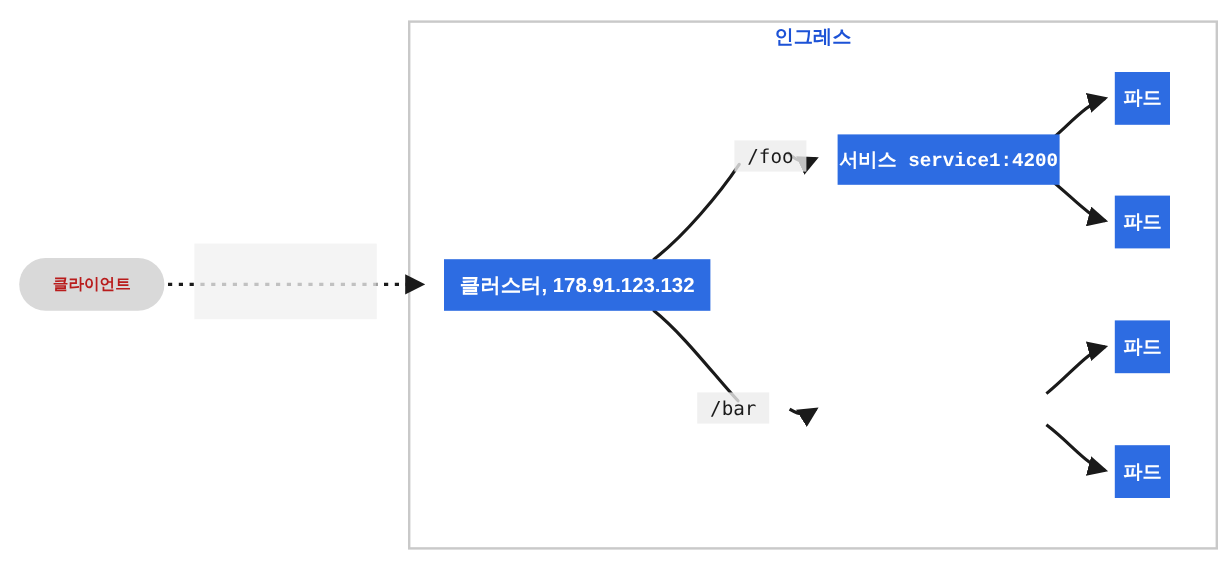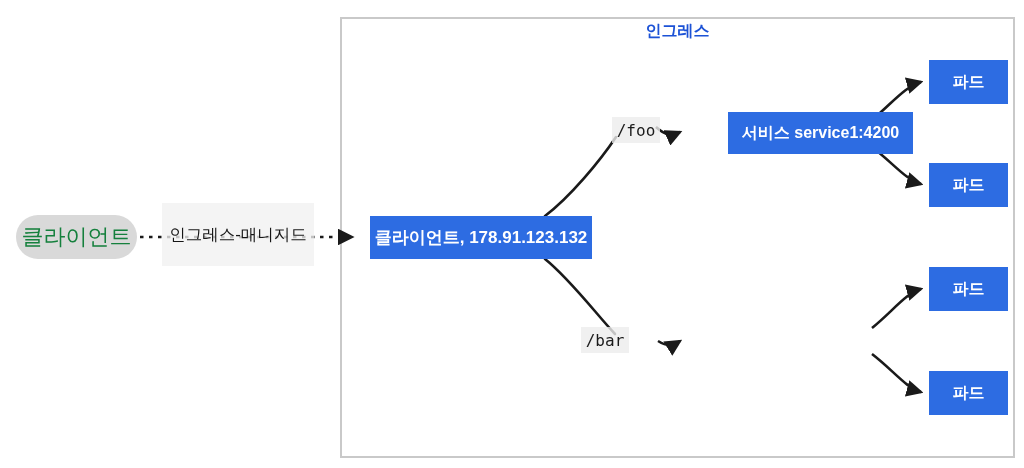--- a/index.html
+++ b/index.html
@@ -47,23 +47,23 @@
     align-items: center;
     justify-content: center;
     z-index: 2;
   }
 
   .client-pill {
     left: 16px; top: 215px;
     width: 121px; height: 44px;
     background: #d9d9d9;
     border-radius: 22px;
-    color: #15803d;
-    font-size: 22px;
-    font-weight: normal;
+    color: #b91c1c;
+    font-size: 13px;
+    font-weight: bold;
   }
 
   .lb-label {
     left: 162px; top: 203px;
     width: 152px; height: 63px;
     background: rgba(241,241,241,0.78);
     color: #161616;
     font-size: 16.5px;
     line-height: 1.4;
     text-align: center;
@@ -79,36 +79,36 @@
   .ingress-box {
     left: 370px; top: 216px;
     width: 222px; height: 43px;
     font-size: 17px;
   }
 
   .service-box {
     width: 185px; height: 42px;
     font-size: 16px;
   }
-  .service1 { left: 728px; top: 112px; }
+  .service1 { left: 698px; top: 112px; font-family: Liberation Mono, monospace; }
   .service2 { left: 686px; top: 320px; }
 
   .path-label {
     background: rgba(236,236,236,0.8);
     color: #1a1a1a;
     font-family: "DejaVu Sans Mono", "Liberation Mono", monospace;
     font-size: 16px;
-    width: 48px; height: 26px;
+    width: 60px; height: 26px;
   }
   .foo-label { left: 612px; top: 117px; }
   .bar-label { left: 581px; top: 327px; }
 
   .pod-box {
     left: 929px;
-    width: 79px; height: 44px;
+    width: 46px; height: 44px;
     font-size: 16px;
   }
   .pod-1 { top: 60px; }
   .pod-2 { top: 163px; }
   .pod-3 { top: 267px; }
   .pod-4 { top: 371px; }
 </style>
 </head>
 <body>
 
@@ -138,24 +138,23 @@
 
     <path d="M872 328 C893 311 906 293 921 289" fill="none" stroke="#1a1a1a" stroke-width="2.6" marker-end="url(#arrowhead)"></path>
     <path d="M872 354 C893 370 906 388 921 392" fill="none" stroke="#1a1a1a" stroke-width="2.6" marker-end="url(#arrowhead)"></path>
   </svg>
 
   <div class="cluster-label">인그레스</div>
 
   <div class="node client-pill">클라이언트</div>
 
   <div class="node lb-label">
-    <span>인그레스-매니지드</span>
   </div>
 
-  <div class="node blue-box ingress-box">클라이언트, 178.91.123.132</div>
+  <div class="node blue-box ingress-box">클러스터, 178.91.123.132</div>
 
   <div class="node path-label foo-label">/foo</div>
   <div class="node path-label bar-label">/bar</div>
 
   <div class="node blue-box service-box service1">서비스 service1:4200</div>
 
   <div class="node blue-box pod-box pod-1">파드</div>
   <div class="node blue-box pod-box pod-2">파드</div>
   <div class="node blue-box pod-box pod-3">파드</div>
   <div class="node blue-box pod-box pod-4">파드</div>

